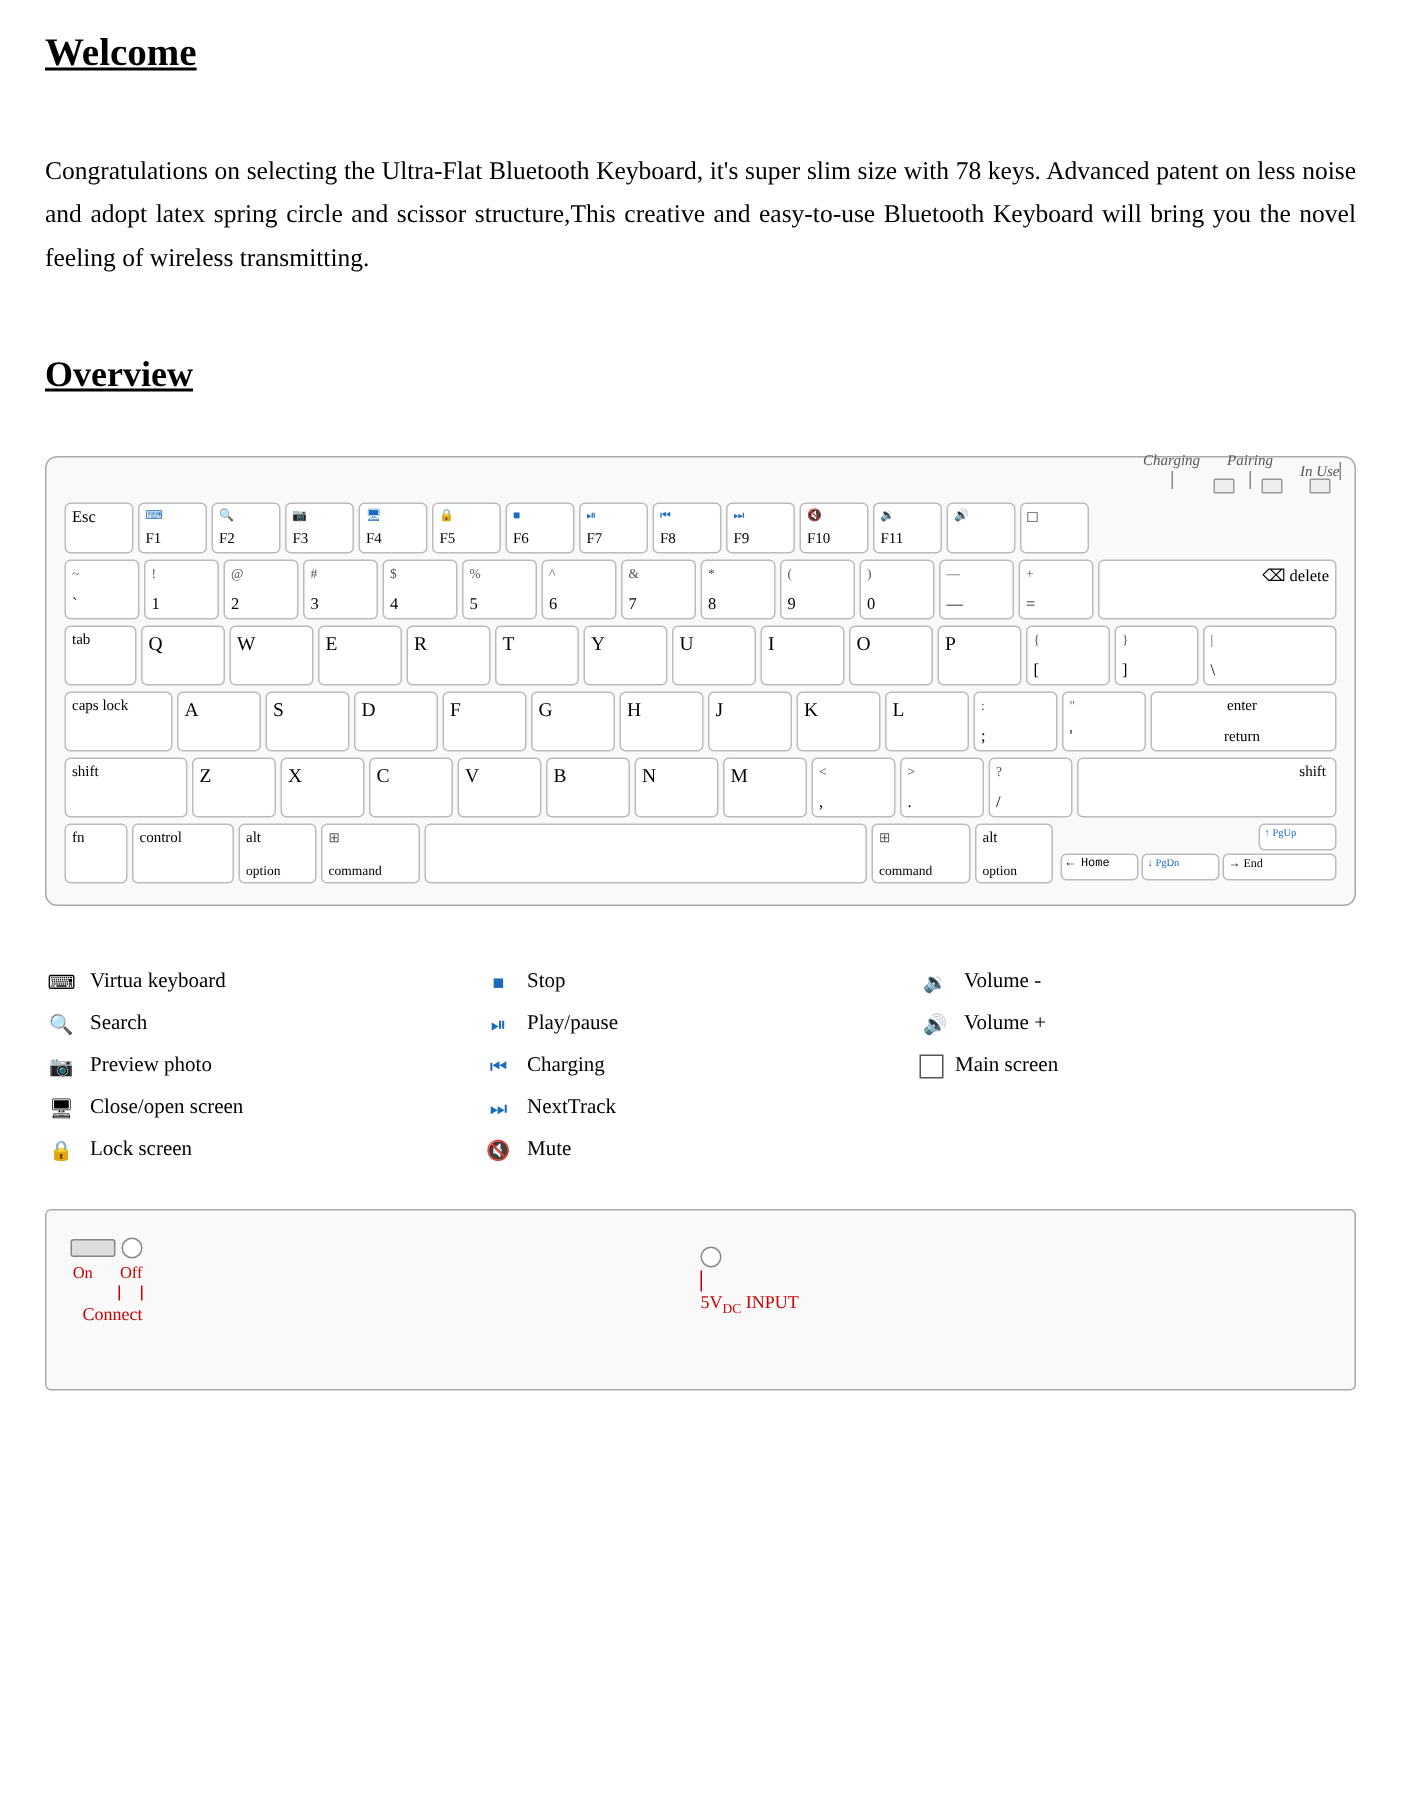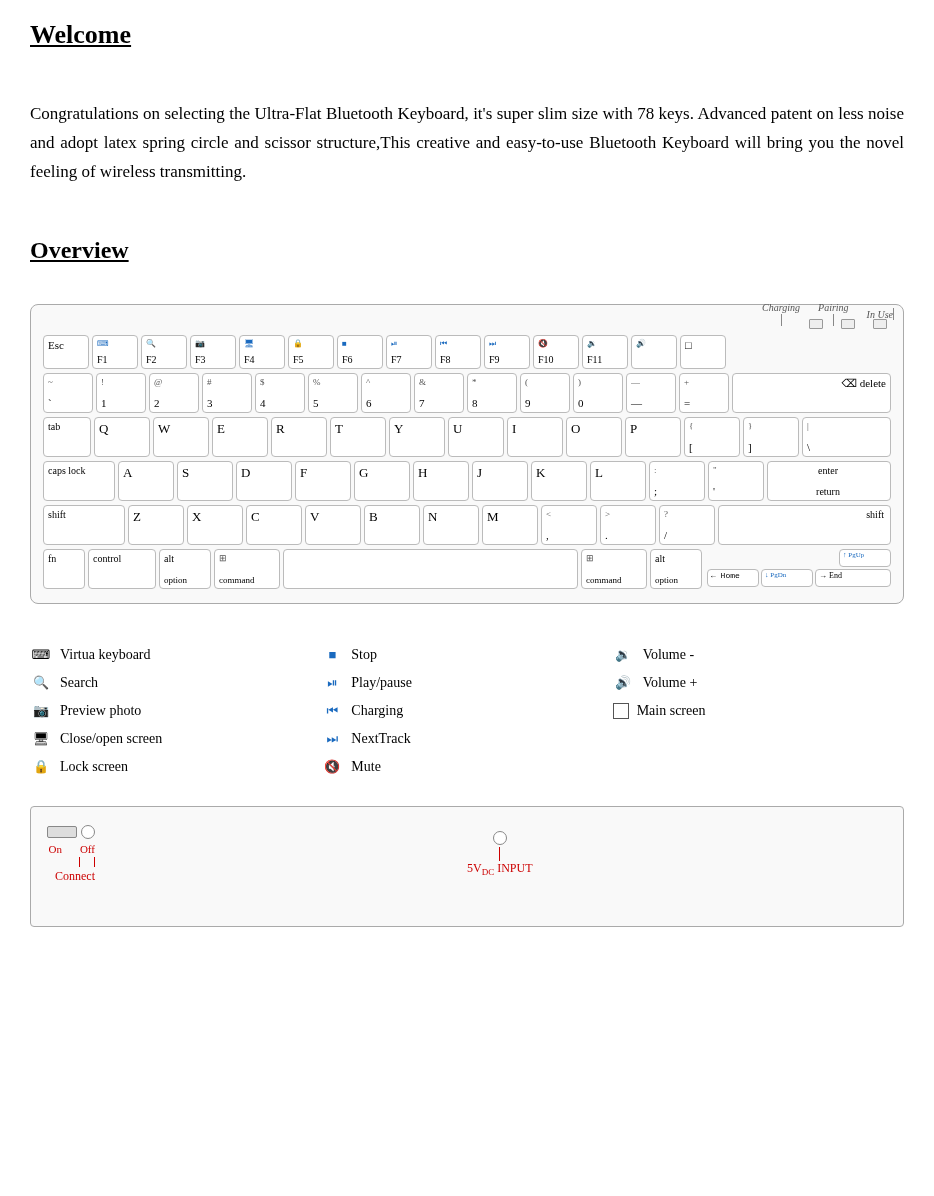--- a/index.html
+++ b/index.html
@@ -526,21 +526,21 @@
         <span style="font-size:11px;color:#cc0000;">Off</span>
       </div>
 
       <div style="display:flex;gap:14px;margin-top:2px;margin-left:2px;">
         <div style="width:1px;height:10px;background:#cc0000;"></div>
         <div style="width:1px;height:10px;background:#cc0000;"></div>
       </div>
       <span style="font-size:12px;color:#cc0000;margin-top:2px;">Connect</span>
     </div>
 
-    <div style="position:absolute;left:420px;display:flex;flex-direction:column;align-items:center;">
+    <div style="position:absolute;left:420px;display:flex;flex-direction:column;">
       <div style="width:14px;height:14px;border:1px solid #888;border-radius:50%;background:#fff;"></div>
       <div style="width:1px;height:14px;background:#cc0000;margin-top:2px;"></div>
       <div style="font-size:12px;color:#cc0000;text-align:center;">
         <span>5V</span><sub style="font-size:9px;">DC</sub><span> INPUT</span>
       </div>
     </div>
   </div>
 </div>
 
 

